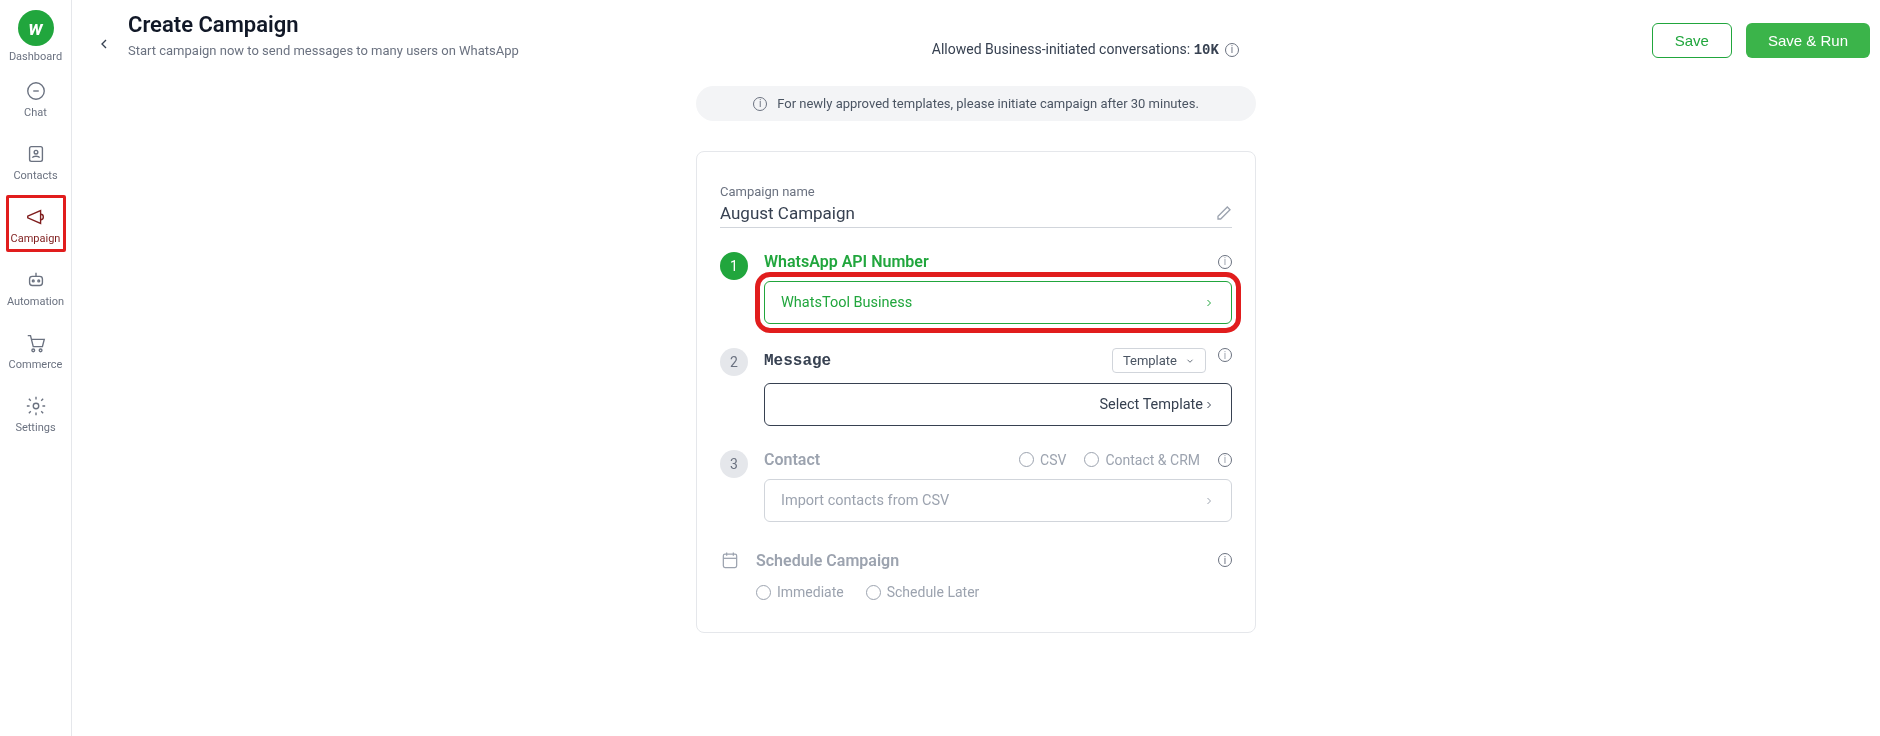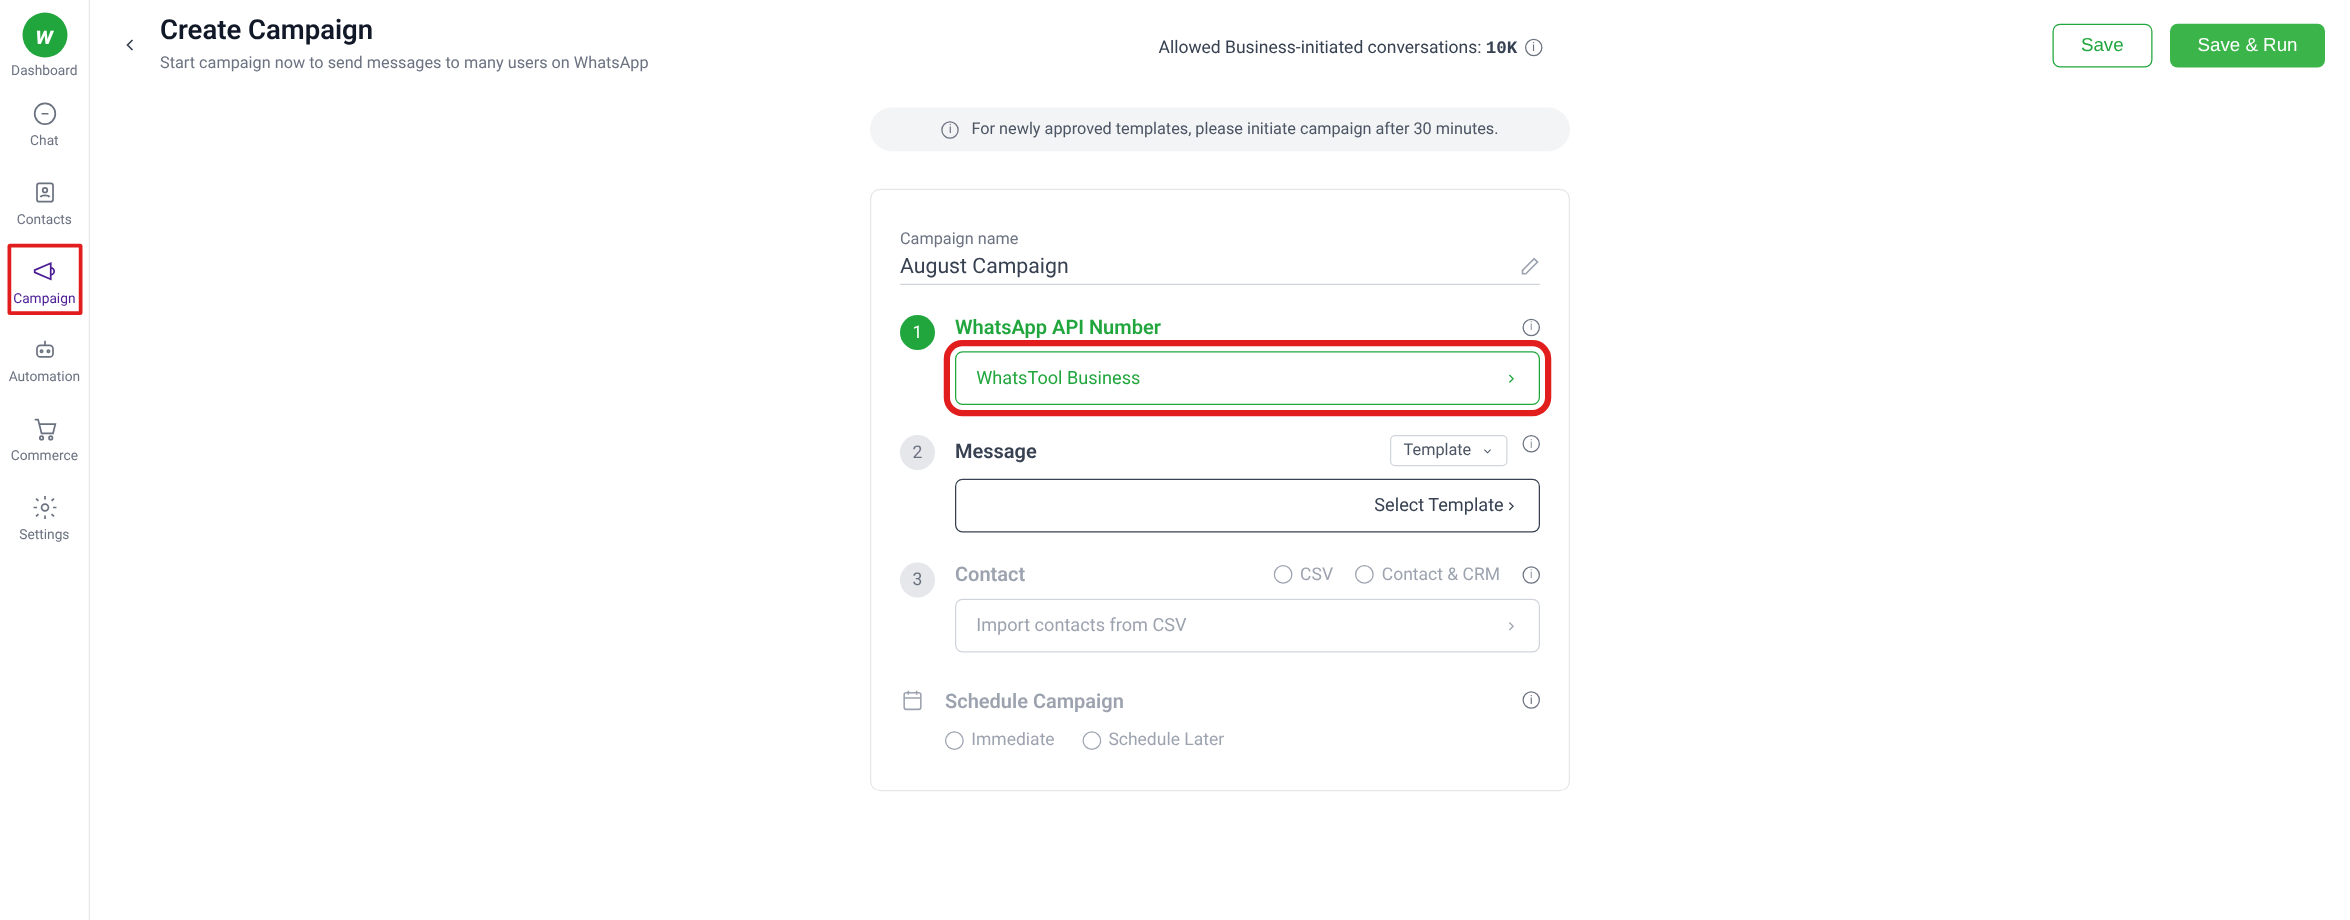--- a/index.html
+++ b/index.html
@@ -1,28 +1,28 @@
 <!DOCTYPE html>
 <html><head>
   <meta charset="utf-8">
   <style>
     * { margin: 0; padding: 0; box-sizing: border-box; }
     body { font-family: -apple-system, BlinkMacSystemFont, 'Segoe UI', Roboto, Arial, sans-serif; background: #fff; color: #1f2937; }
     .app { display: flex; height: 100vh; }
     .sidebar { width: 72px; border-right: 1px solid #e5e7eb; display: flex; flex-direction: column; align-items: center; padding-top: 10px; }
     .logo { width: 36px; height: 36px; background: #21a63d; border-radius: 50%; display: flex; align-items: center; justify-content: center; color: #fff; font-weight: 700; font-style: italic; font-size: 20px; }
     .nav-item { display: flex; flex-direction: column; align-items: center; justify-content: center; width: 60px; padding: 8px 0 4px 0; margin-top: 6px; cursor: pointer; color: #6b7280; border: 3px solid transparent; border-radius: 2px; }
-    .nav-item.active { color: #4c1d95; border: 3px solid #e11d1d; }
+    .nav-item.active { color: #7f1d1d; border: 3px solid #e11d1d; }
     .nav-item .nav-label { font-size: 11px; margin-top: 4px; }
     .nav-item svg { width: 22px; height: 22px; stroke: currentColor; fill: none; stroke-width: 1.5; }
     .first-label { font-size: 11px; margin-top: 4px; color: #6b7280; }
 
     .main { flex: 1; display: flex; flex-direction: column; }
 
-    .header { display: flex; align-items: center; padding: 12px 20px 8px 18px; gap: 10px; }
+    .header { display: flex; align-items: flex-end; padding: 12px 10px 8px 18px; gap: 10px; }
     .back-btn { width: 28px; height: 28px; display: flex; align-items: center; justify-content: center; color: #374151; cursor: pointer; margin-top: 2px; }
     .back-btn svg { width: 16px; height: 16px; stroke: currentColor; fill: none; stroke-width: 2; }
     .title-block h1 { font-size: 22px; font-weight: 600; color: #111827; }
     .title-block p { font-size: 13px; color: #6b7280; margin-top: 6px; }
 
     .header-center { flex: 1; display: flex; align-items: center; justify-content: center; gap: 6px; color: #374151; font-size: 14px; margin-top: 6px; }
     .allowed strong { font-weight: 700; font-family: Liberation Mono, monospace; }
     .info-sm { width: 14px; height: 14px; border: 1px solid #6b7280; border-radius: 50%; display: inline-flex; align-items: center; justify-content: center; font-size: 10px; color: #6b7280; }
 
     .header-actions { display: flex; gap: 14px; margin-top: 2px; }
@@ -42,21 +42,21 @@
     .pencil svg { width: 16px; height: 16px; stroke: currentColor; fill: none; stroke-width: 2; }
 
     .step { display: flex; align-items: flex-start; gap: 16px; margin-top: 24px; }
     .step-num { width: 28px; height: 28px; border-radius: 50%; display: flex; align-items: center; justify-content: center; font-size: 14px; flex-shrink: 0; }
     .step-num.green { background: #21a63d; color: #fff; }
     .step-num.grey { background: #e5e7eb; color: #6b7280; }
     .step-body { flex: 1; }
     .step-head { display: flex; align-items: center; justify-content: space-between; margin-bottom: 10px; }
     .step-title { font-size: 16px; font-weight: 600; }
     .step-title.active { color: #21a63d; }
-    .step-title.inactive { color: #374151; }
+    .step-title.inactive { color: #374151; font-family: Liberation Mono, monospace; }
     .step-title.disabled { color: #9ca3af; }
     .step .info-icon { color: #9ca3af; }
 
     .field-box { border: 1.5px solid #d1d5db; border-radius: 6px; padding: 12px 16px; display: flex; align-items: center; justify-content: space-between; cursor: pointer; font-size: 14.5px; }
     .field-box.green { border: 1.5px solid #21a63d; color: #21a63d; }
     .field-box.dark { border: 1.5px solid #374151; color: #374151; justify-content: flex-end; }
     .field-box.grey { border: 1.5px solid #d1d5db; color: #9ca3af; }
     .field-box.big-highlight { outline: 5px solid #e11d1d; outline-offset: 4px; }
     .chev { width: 12px; height: 12px; }
     .chev svg { width: 12px; height: 12px; stroke: currentColor; fill: none; stroke-width: 2; }

